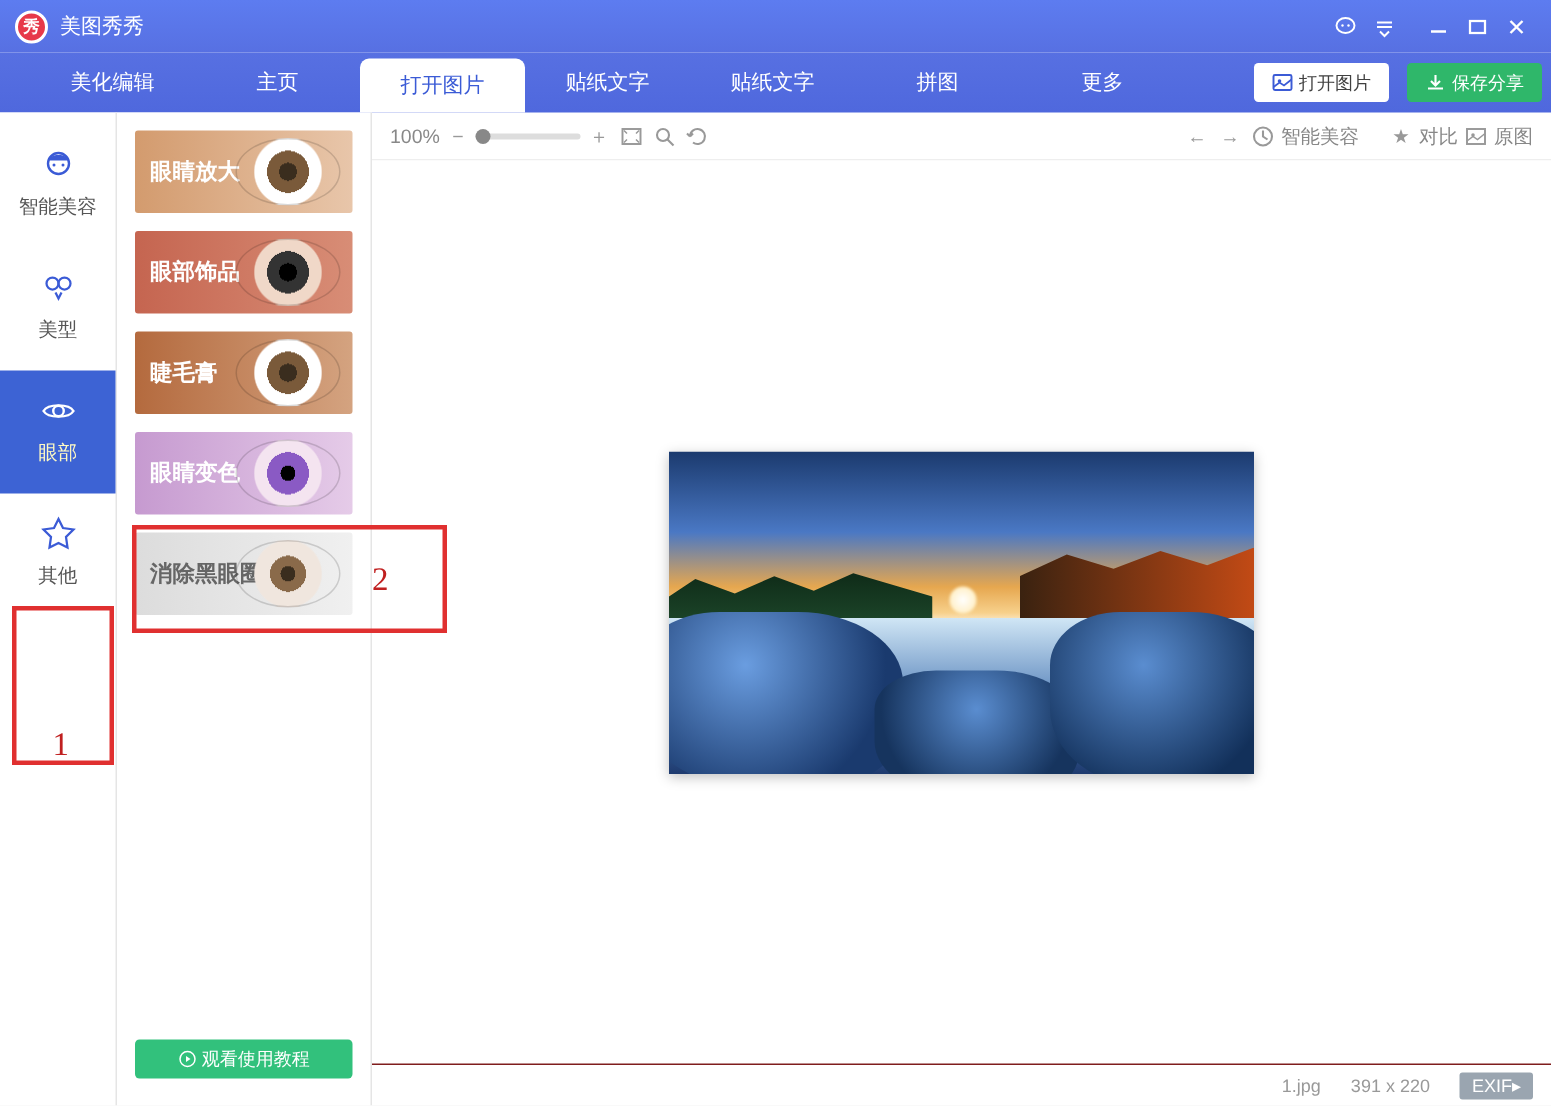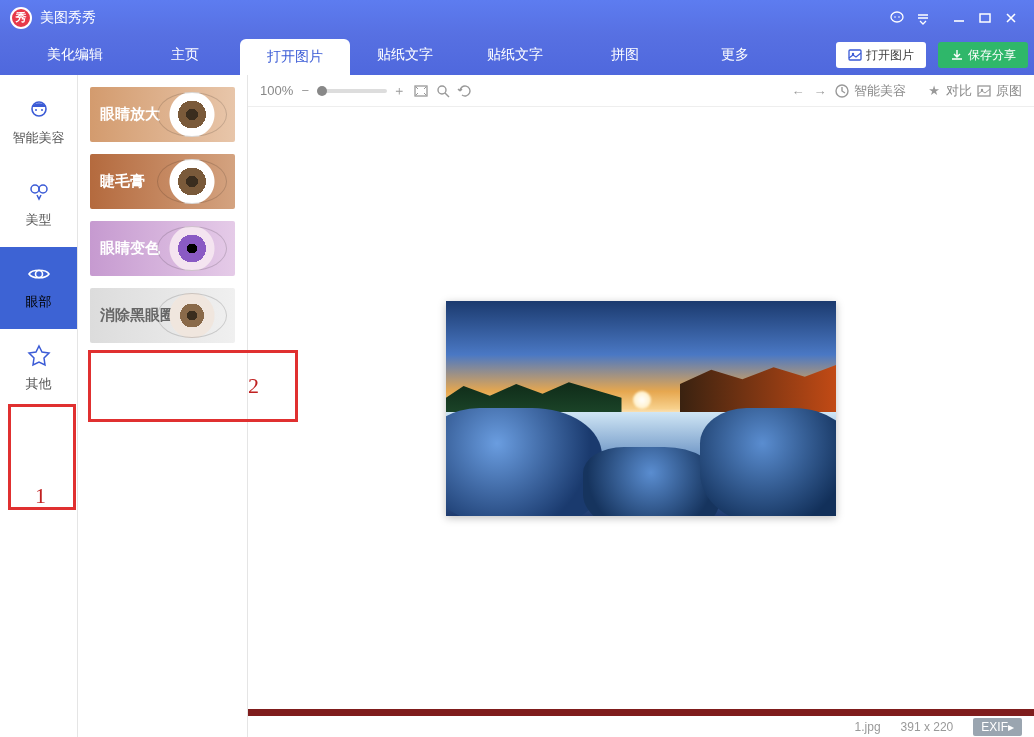--- a/index.html
+++ b/index.html
@@ -13,21 +13,21 @@
 .tabbar{height:40px;background:linear-gradient(#5770e2,#4f68dd);display:flex;align-items:stretch;color:#fff;padding-left:20px;}
 .tab{flex:0 0 110px;display:flex;align-items:center;justify-content:center;font-size:14px;cursor:pointer;}
 .tab.active{background:#fff;color:#3b5bd6;border-radius:6px 6px 0 0;margin-top:4px;}
 .tabbar .r-space{flex:1;}
 .btn{display:flex;align-items:center;gap:4px;padding:0 12px;height:26px;border-radius:3px;font-size:12px;cursor:pointer;margin:7px 6px;}
 .btn-open{background:#fff;color:#404040;justify-content:space-between;}
 .btn-save{background:#2fb76a;color:#fff;}
 .body{flex:1;display:flex;min-height:0;}
 .sidebar{width:78px;background:#fff;border-right:1px solid #e5e5e5;display:flex;flex-direction:column;padding-top:8px;}
 .side-item{display:flex;flex-direction:column;align-items:center;gap:6px;padding:14px 0 18px;cursor:pointer;color:#555;font-size:13px;}
-.side-item.active{background:#3d63d4;color:#000000;}
+.side-item.active{background:#3d63d4;color:#fef9c3;}
 .side-icon{width:26px;height:26px;display:flex;align-items:center;justify-content:center;}
 .sub-panel{width:170px;background:#fff;border-right:1px solid #e5e5e5;padding:12px 12px 0;display:flex;flex-direction:column;gap:12px;position:relative;}
 .thumb{height:55px;border-radius:2px;display:flex;align-items:center;color:#fff;font-size:15px;font-weight:bold;padding-left:10px;cursor:pointer;position:relative;overflow:hidden;}
 .thumb .eye{position:absolute;right:8px;width:70px;height:45px;border-radius:50%;background:radial-gradient(circle at 50% 50%,#3a2d1e 0 6px,#7a5a3a 6px 14px,#fff 14px 22px,rgba(255,255,255,0) 23px);border:1px solid rgba(0,0,0,0.15);}
 .thumb1{background:linear-gradient(90deg,#d39b6e,#e8c6aa);}
 .thumb2{background:linear-gradient(90deg,#c56550,#d88d76);}
 .thumb3{background:linear-gradient(90deg,#b46a3e,#d4a380);text-align:right;}
 .thumb4{background:linear-gradient(90deg,#c69ad0,#e5cbe8);}
 .thumb5{background:linear-gradient(90deg,#dcdcdc,#f0f0f0);color:#666;}
 .tutorial-btn{position:absolute;bottom:18px;left:12px;right:12px;height:26px;background:#32c17c;color:#fff;border-radius:3px;display:flex;align-items:center;justify-content:center;font-size:12px;gap:4px;cursor:pointer;}
@@ -41,21 +41,21 @@
 .landscape{width:390px;height:215px;position:relative;overflow:hidden;box-shadow:0 2px 8px rgba(0,0,0,0.25);}
 .sky{position:absolute;inset:0;background:linear-gradient(180deg,#1b3a6e 0%,#4a78c4 25%,#e6a74f 42%,#f7d08b 50%,#fff 55%);}
 .sun{position:absolute;left:48%;top:42%;width:18px;height:18px;background:radial-gradient(circle,#fff,#ffe9b0);border-radius:50%;filter:blur(1px);}
 .trees-l{position:absolute;left:0;top:38%;width:45%;height:18%;background:linear-gradient(180deg,#0f2b18,#1e4a2c);clip-path:polygon(0 100%,0 40%,10% 10%,25% 35%,40% 5%,55% 30%,70% 0%,100% 40%,100% 100%);}
 .trees-r{position:absolute;right:0;top:30%;width:40%;height:22%;background:linear-gradient(90deg,#3a2210,#c24a15);clip-path:polygon(0 100%,0 40%,20% 10%,40% 30%,60% 5%,80% 25%,100% 0%,100% 100%);}
 .water{position:absolute;left:0;right:0;top:52%;bottom:0;background:linear-gradient(180deg,#d0e6f5,#4a78b4 60%,#1e3a6e);}
 .rock{position:absolute;border-radius:30% 40% 35% 45%;}
 .rock1{left:-5%;bottom:-5%;width:45%;height:55%;background:radial-gradient(circle at 40% 30%,#6a9de0,#1a3a6e 70%);}
 .rock2{left:35%;bottom:-8%;width:35%;height:40%;background:radial-gradient(circle at 50% 30%,#5a8dd0,#16345e 70%);}
 .rock3{right:-5%;bottom:-5%;width:40%;height:55%;background:radial-gradient(circle at 40% 30%,#5a8dd0,#12305a 70%);}
-.statusbar{height:28px;border-top:7px solid #7f1d1d;display:flex;align-items:center;justify-content:flex-end;gap:20px;padding:0 12px;color:#999;font-size:12px;}
+.statusbar{height:28px;border-top:1px solid #7f1d1d;display:flex;align-items:center;justify-content:flex-end;gap:20px;padding:0 12px;color:#999;font-size:12px;}
 .exif{background:#9aa5b0;color:#fff;padding:2px 8px;border-radius:2px;cursor:pointer;}
 .annot{position:fixed;border:3px solid #e03030;pointer-events:none;}
 .annot-label{position:absolute;color:#c02020;font-size:22px;font-family:serif;}
 </style>
 </head>
 <body>
 
 <div class="app">
 
   <div class="titlebar">
@@ -158,32 +158,43 @@
         </div>
         <span>其他</span>
       </div>
     </div>
 
     <div class="sub-panel">
       <div class="thumb thumb1">
           <span>眼睛放大</span>
           <div class="eye"></div>
         </div>
+      <div class="thumb thumb2">
+          <span>眼部饰品</span>
+          <div class="eye" style="background:radial-gradient(circle at 50% 50%,#000 0 6px,#333 6px 14px,#f0d8c8 14px 22px,rgba(0,0,0,0) 23px)"></div>
+        </div>
       <div class="thumb thumb3">
           <span>睫毛膏</span>
           <div class="eye"></div>
         </div>
       <div class="thumb thumb4">
           <span>眼睛变色</span>
           <div class="eye" style="background:radial-gradient(circle at 50% 50%,#000 0 5px,#8a5ac4 5px 14px,#f4e4f0 14px 22px,rgba(0,0,0,0) 23px)"></div>
         </div>
       <div class="thumb thumb5">
           <span>消除黑眼圈</span>
           <div class="eye" style="background:radial-gradient(circle at 50% 50%,#3a2d1e 0 5px,#8a6a4a 5px 12px,#f0e6de 12px 22px,rgba(0,0,0,0) 23px)"></div>
         </div>
+      <div class="tutorial-btn">
+        <svg width="12" height="12" viewBox="0 0 12 12">
+            <circle cx="6" cy="6" r="5" fill="none" stroke="#fff"></circle>
+            <path d="M5 4l3 2-3 2z" fill="#fff"></path>
+          </svg>
+        <span>观看使用教程</span>
+      </div>
     </div>
 
     <div class="canvas-area">
       <div class="toolbar">
         <span>100%</span>
         <span class="ticon">−</span>
         <div class="zoom-track">
             <div class="zoom-thumb"></div>
           </div>
         <span class="ticon">＋</span>

